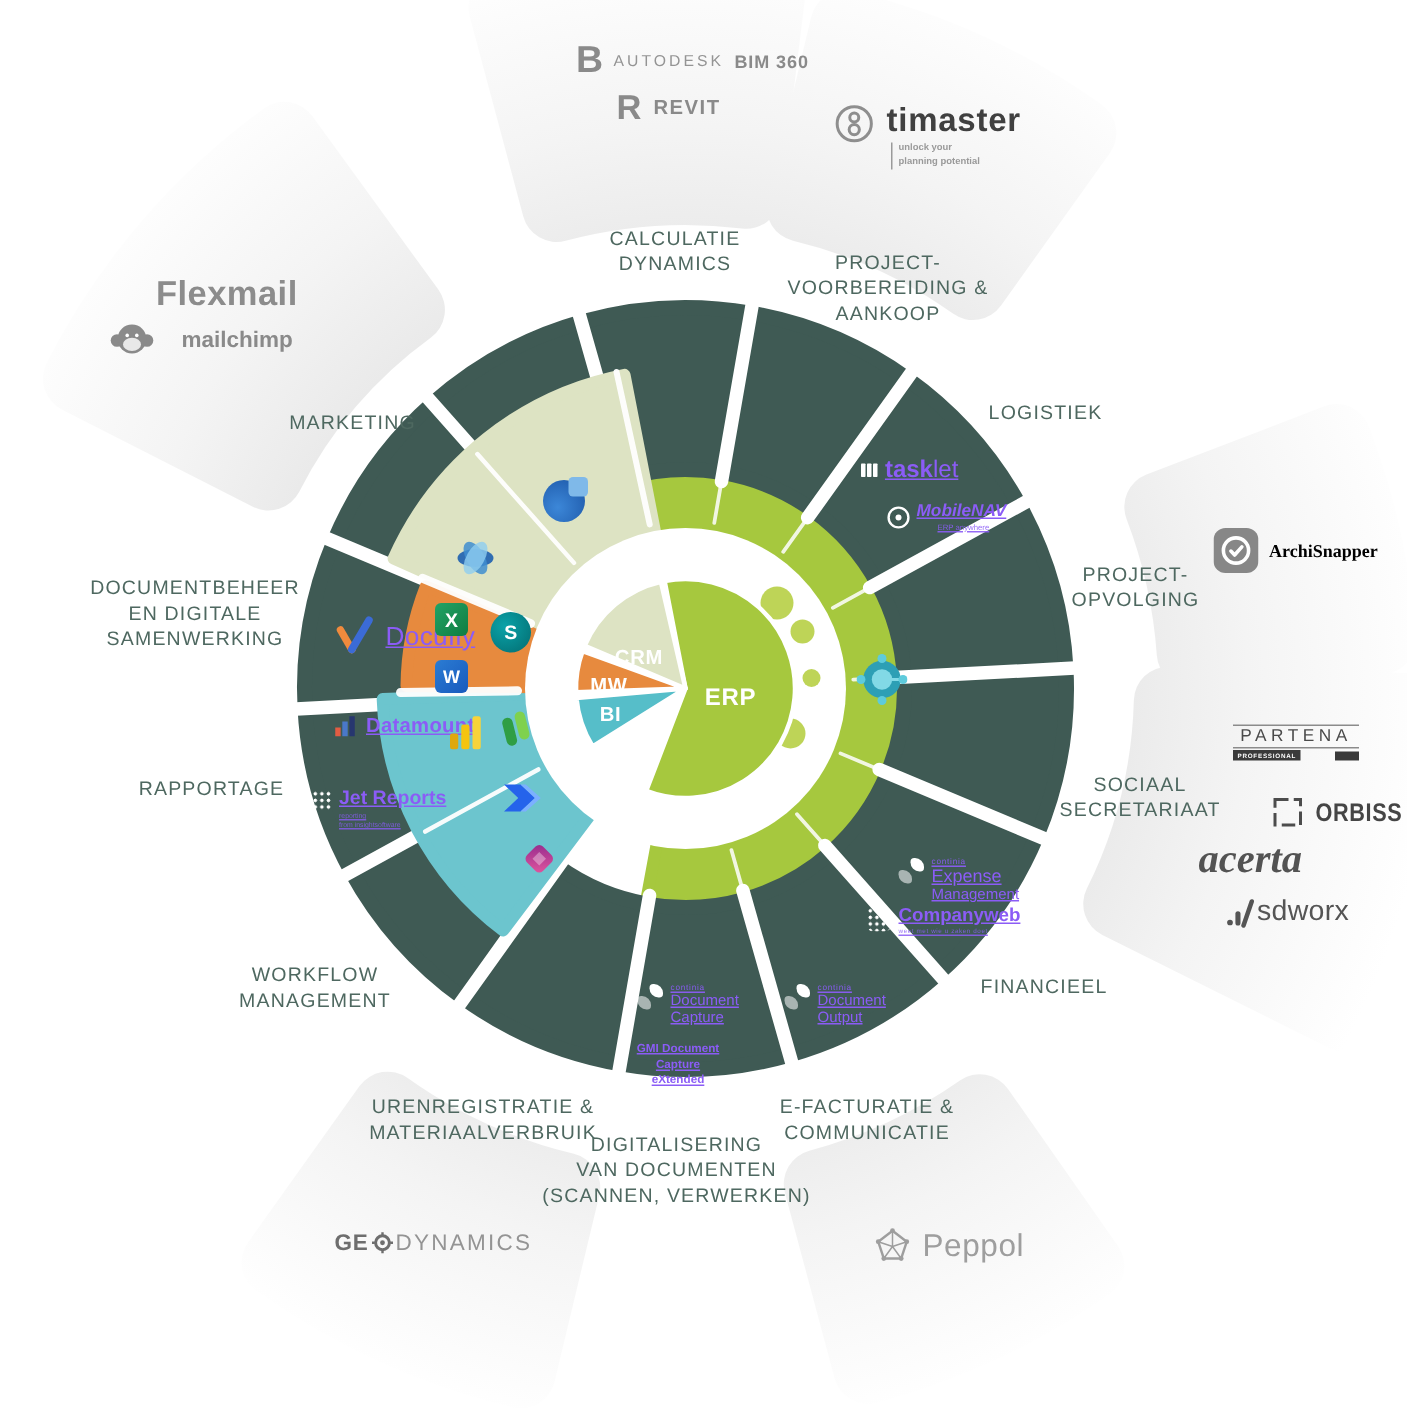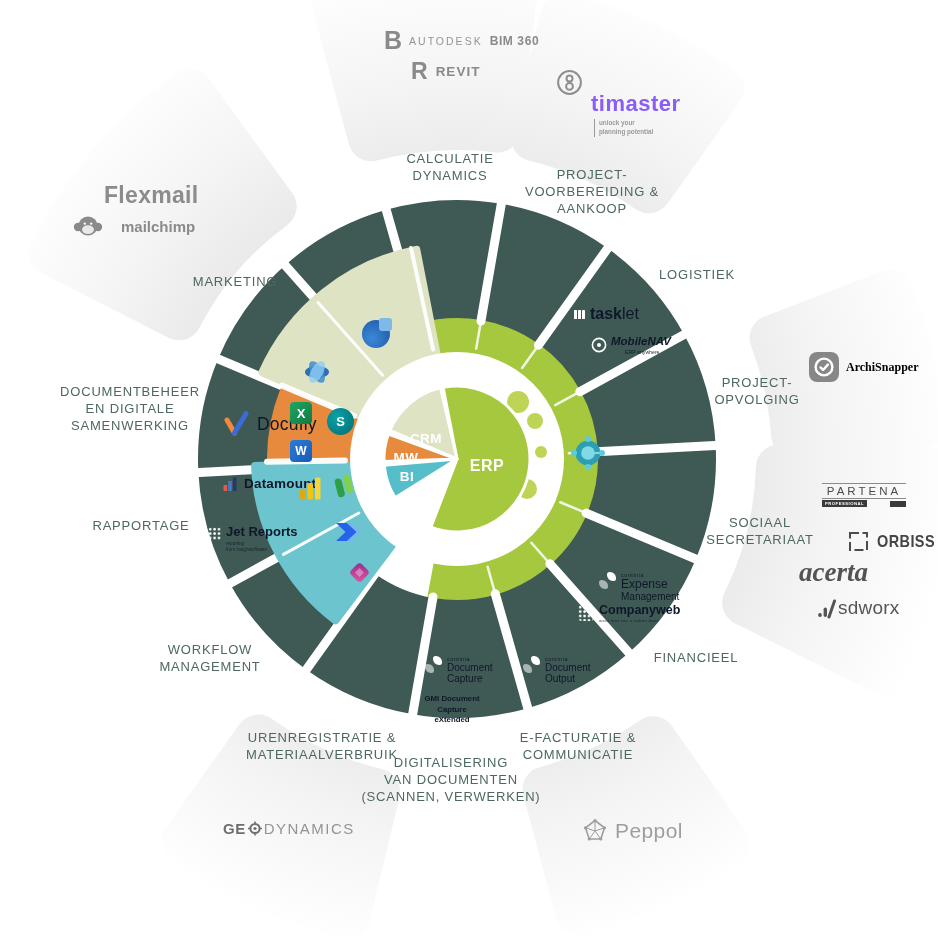--- a/index.html
+++ b/index.html
@@ -6,21 +6,21 @@
   .stage{position:relative;width:938px;height:948px;background:#fff;overflow:hidden;
          font-family:"Liberation Sans",sans-serif;}
   #wheel{position:absolute;left:0;top:0;}
   .abs{position:absolute;}
   .row{display:flex;align-items:center;}
   .col{display:flex;flex-direction:column;}
   .seg-label{position:absolute;transform:translateX(-50%);text-align:center;white-space:pre-line;
              font-size:13px;line-height:1.32;letter-spacing:.8px;color:#4e6860;}
   .pie-label{position:absolute;transform:translate(-50%,-50%);color:#fff;font-weight:bold;
              font-size:13.5px;letter-spacing:.5px;}
-  .prod{position:absolute;display:flex;color:#0f172a;}
+  .prod{position:absolute;display:flex;color:#8b5cf6;text-decoration:underline;}
   .pre{white-space:pre-line;}
   .tl-bars span{display:inline-block;width:2.6px;height:9px;background:#fff;margin-right:1.4px;border-radius:.5px;}
   .dotgrid{display:inline-block;background-image:radial-gradient(#fff 1.15px,transparent 1.35px);
            background-size:4.4px 4.4px;}
   .cont-icon{position:relative;display:inline-block;width:17px;height:17px;flex:0 0 17px;}
   .cont-icon i{position:absolute;width:9px;height:9px;background:#fff;border-radius:2.5px 6px 2.5px 6px;}
   .cont-icon i.a{right:0;top:0;}
   .cont-icon i.b{left:0;bottom:0;opacity:.55;}
   .chip{background:#3a3a3a;color:#fff;font-size:4.2px;font-weight:bold;letter-spacing:.5px;
         padding:1px 3px;display:inline-block;}
@@ -110,21 +110,21 @@
     <span style="font-size:13.5px;font-weight:800;color:#8a8a8a;letter-spacing:1px;">REVIT</span>
   </div>
 
   <div class="abs row" style="left:556px;top:69px;gap:8px;align-items:flex-start;">
     <svg width="27" height="27" viewBox="0 0 27 27">
       <circle cx="13.5" cy="13.5" r="11.4" fill="none" stroke="#8e8e8e" stroke-width="2"></circle>
       <circle cx="13.5" cy="9.4" r="3" fill="none" stroke="#8e8e8e" stroke-width="2"></circle>
       <circle cx="13.5" cy="17.4" r="3.4" fill="none" stroke="#8e8e8e" stroke-width="2"></circle>
     </svg>
     <span class="col">
-      <span style="font-size:22px;font-weight:700;color:#8b5cf6;letter-spacing:.5px;line-height:1;margin-top:24px;">timaster</span>
+      <span style="font-size:22px;font-weight:700;color:#404040;letter-spacing:.5px;line-height:1;">timaster</span>
       <span class="pre" style="font-size:6.3px;font-weight:700;color:#9a9a9a;border-left:1.5px solid #9a9a9a;padding-left:4px;margin:4px 0 0 3px;line-height:1.4;">unlock your
 planning potential</span>
     </span>
   </div>
 
   <div class="abs" style="left:104px;top:182px;">
     <span style="font-size:23px;font-weight:700;color:#8c8c8c;letter-spacing:.3px;">Flexmail</span>
   </div>
   <div class="abs row" style="left:73px;top:214px;gap:5px;">
     <svg width="30" height="24" viewBox="0 0 30 24">

